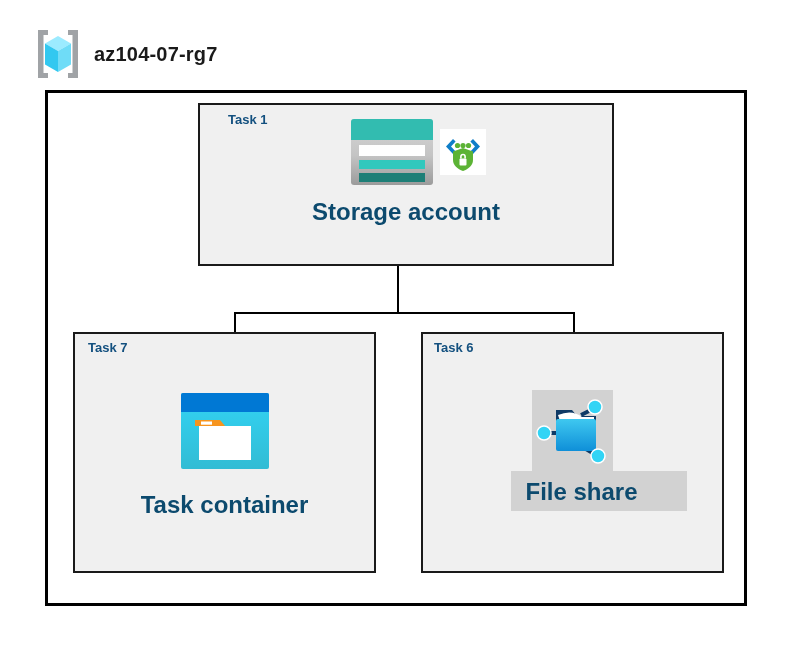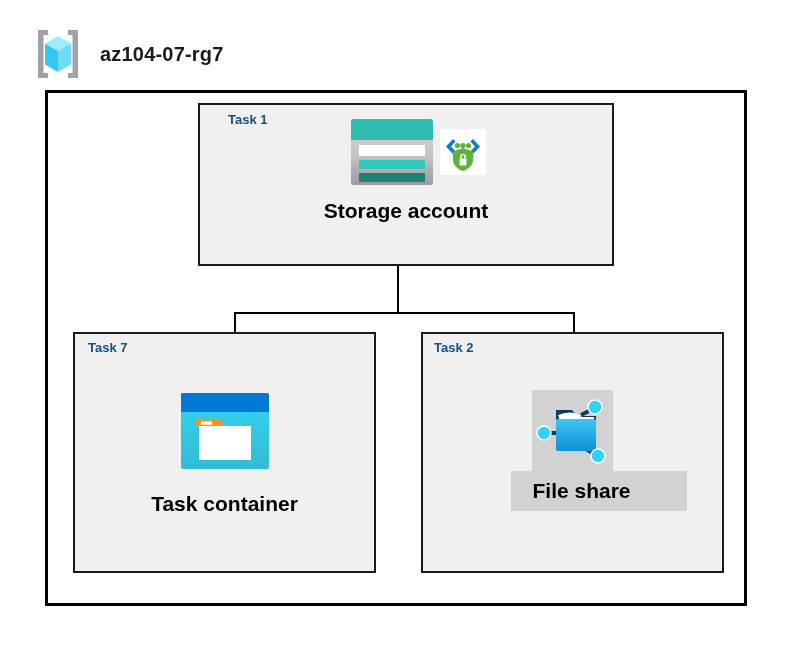--- a/index.html
+++ b/index.html
@@ -18,21 +18,21 @@
     overflow: hidden;
   }
 
   
   .rg-header {
     position: absolute;
     left: 30px;
     top: 26px;
     display: flex;
     align-items: center;
-    gap: 14px;
+    gap: 8px;
     justify-content: flex-end;
   }
   .rg-icon {
     width: 56px;
     height: 56px;
     display: block;
   }
   .rg-title {
     font-size: 20px;
     font-weight: bold;
@@ -90,23 +90,23 @@
   #conn-right { left: 573px; top: 312px; width: 2px; height: 80px; }
 
   
   .node {
     position: absolute;
     display: flex;
     flex-direction: column;
     align-items: center;
   }
   .node-caption {
-    font-size: 21px;
+    font-size: 24px;
     font-weight: bold;
-    color: #000000;
+    color: #0c4a6e;
     white-space: nowrap;
     line-height: 1;
   }
 
   
   #storage-node { left: 198px; top: 118px; width: 416px; }
   .storage-row {
     display: flex;
     align-items: center;
     gap: 6px;
@@ -230,21 +230,21 @@
 
       <path d="M15 28 L40 28 L45 34 L15 34 Z" fill="#f7941e"></path>
       <rect x="21" y="29.5" width="11" height="3.2" fill="#ffffff"></rect>
 
       <rect x="19" y="34" width="52" height="34" fill="#ffffff"></rect>
     </svg>
     <div class="node-caption" id="blob-caption">Task container</div>
   </div>
 
   <div class="task-box" id="task3-box"></div>
-  <div class="task-label" id="task3-label">Task 2</div>
+  <div class="task-label" id="task3-label">Task 6</div>
 
   <div id="fileshare-icon-bg"></div>
   <div id="fileshare-text-bg"></div>
 
   <div class="node" id="fileshare-node">
     <svg width="78" height="74" viewBox="0 0 78 74">
       <defs>
         <linearGradient id="gShareFolder" x1="0" y1="0" x2="0" y2="1">
           <stop offset="0%" stop-color="#3fc8f0"></stop>
           <stop offset="100%" stop-color="#0f8fd8"></stop>

